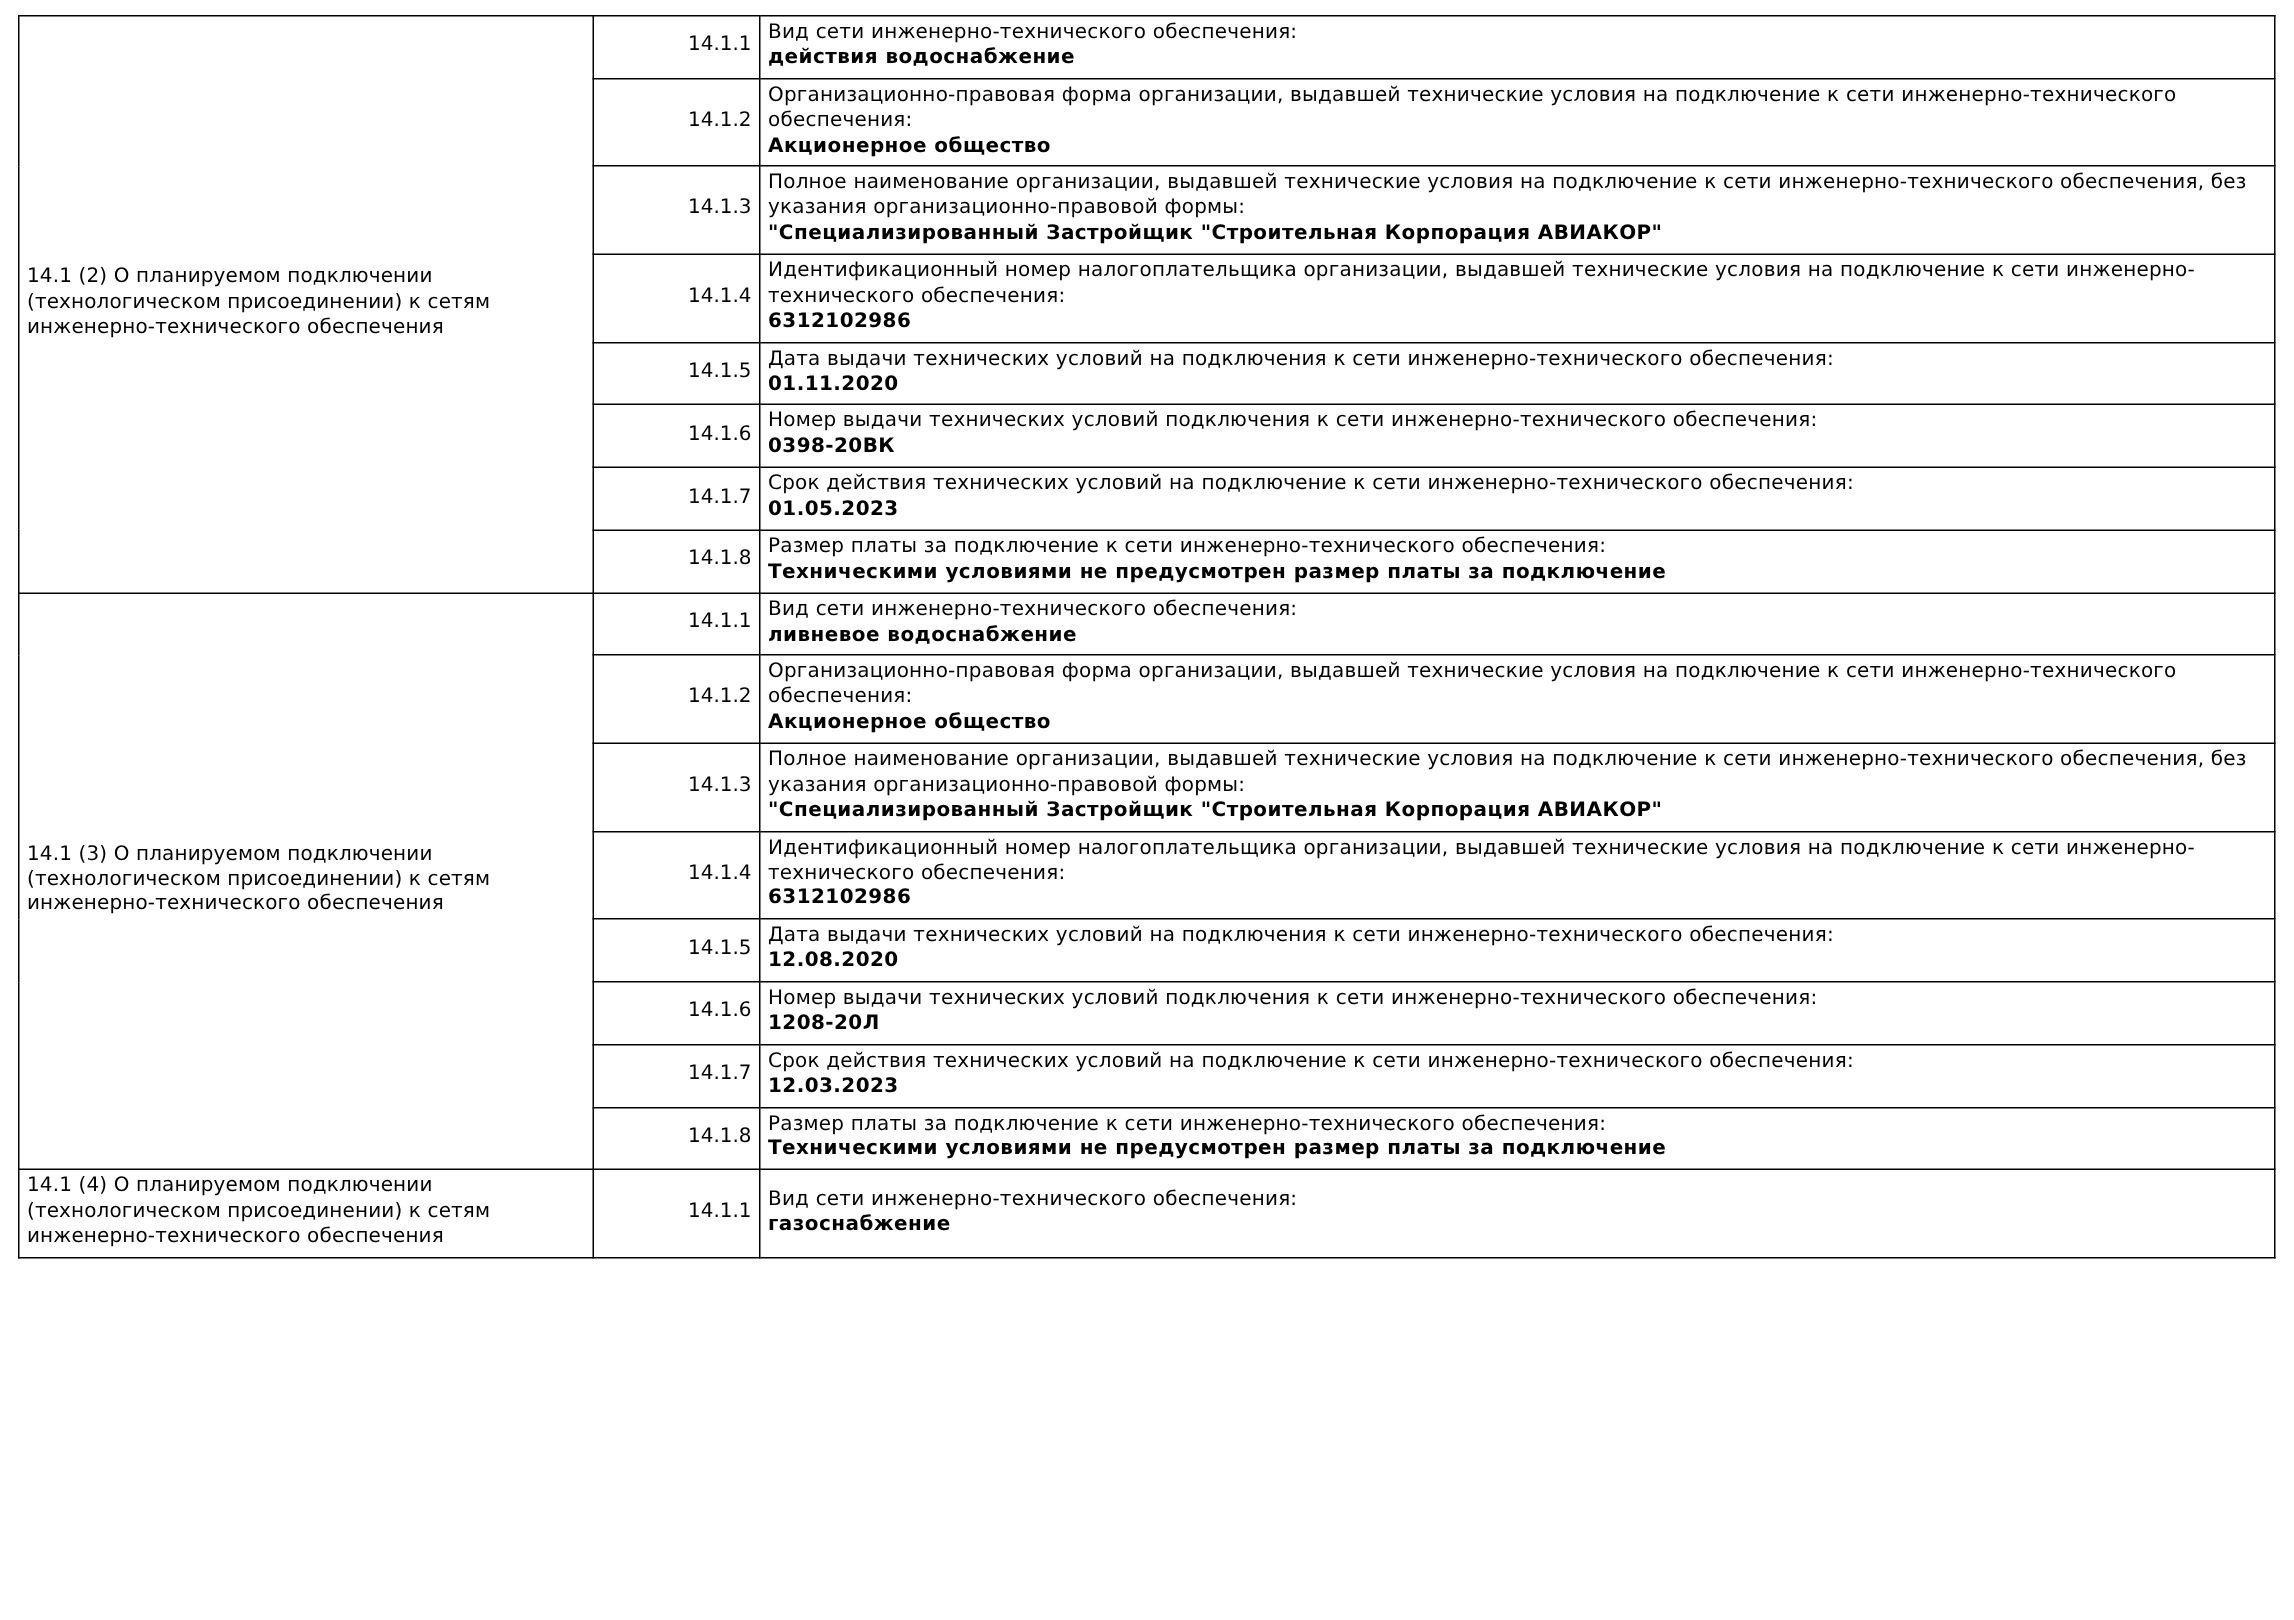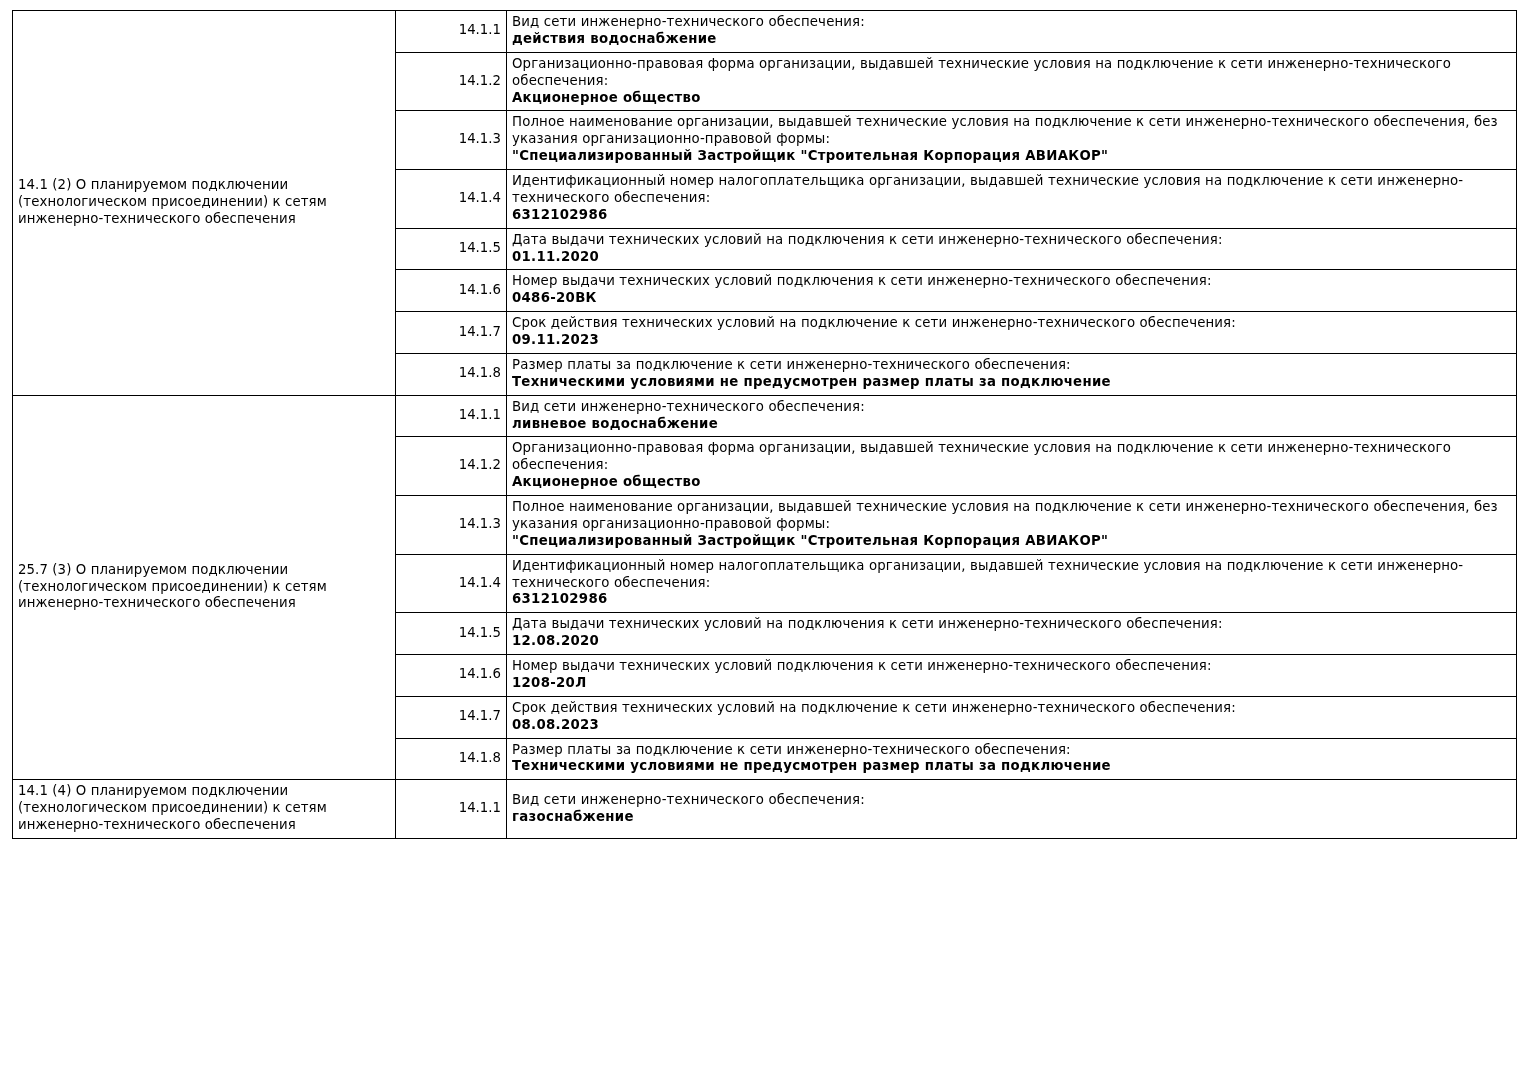--- a/index.html
+++ b/index.html
@@ -99,41 +99,41 @@
         <td class="col-code">14.1.5</td>
         <td class="col-body">
           <div class="label">Дата выдачи технических условий на подключения к сети инженерно-технического обеспечения:</div>
           <div class="value">01.11.2020</div>
         </td>
       </tr>
       <tr>
         <td class="col-code">14.1.6</td>
         <td class="col-body">
           <div class="label">Номер выдачи технических условий подключения к сети инженерно-технического обеспечения:</div>
-          <div class="value">0486-20ВК</div>
+          <div class="value">0398-20ВК</div>
         </td>
       </tr>
       <tr>
         <td class="col-code">14.1.7</td>
         <td class="col-body">
           <div class="label">Срок действия технических условий на подключение к сети инженерно-технического обеспечения:</div>
-          <div class="value">09.11.2023</div>
+          <div class="value">01.05.2023</div>
         </td>
       </tr>
       <tr>
         <td class="col-code">14.1.8</td>
         <td class="col-body">
           <div class="label">Размер платы за подключение к сети инженерно-технического обеспечения:</div>
           <div class="value">Техническими условиями не предусмотрен размер платы за подключение</div>
         </td>
       </tr>
 
       <tr>
         <td class="col-section" rowspan="8">
-          <span class="section-title">25.7 (3) О планируемом подключении (технологическом присоединении) к сетям инженерно-технического обеспечения</span>
+          <span class="section-title">14.1 (3) О планируемом подключении (технологическом присоединении) к сетям инженерно-технического обеспечения</span>
         </td>
         <td class="col-code">14.1.1</td>
         <td class="col-body">
           <div class="label">Вид сети инженерно-технического обеспечения:</div>
           <div class="value">ливневое водоснабжение</div>
         </td>
       </tr>
       <tr>
         <td class="col-code">14.1.2</td>
         <td class="col-body">
@@ -166,21 +166,21 @@
         <td class="col-code">14.1.6</td>
         <td class="col-body">
           <div class="label">Номер выдачи технических условий подключения к сети инженерно-технического обеспечения:</div>
           <div class="value">1208-20Л</div>
         </td>
       </tr>
       <tr>
         <td class="col-code">14.1.7</td>
         <td class="col-body">
           <div class="label">Срок действия технических условий на подключение к сети инженерно-технического обеспечения:</div>
-          <div class="value">08.08.2023</div>
+          <div class="value">12.03.2023</div>
         </td>
       </tr>
       <tr>
         <td class="col-code">14.1.8</td>
         <td class="col-body">
           <div class="label">Размер платы за подключение к сети инженерно-технического обеспечения:</div>
           <div class="value">Техническими условиями не предусмотрен размер платы за подключение</div>
         </td>
       </tr>
 

